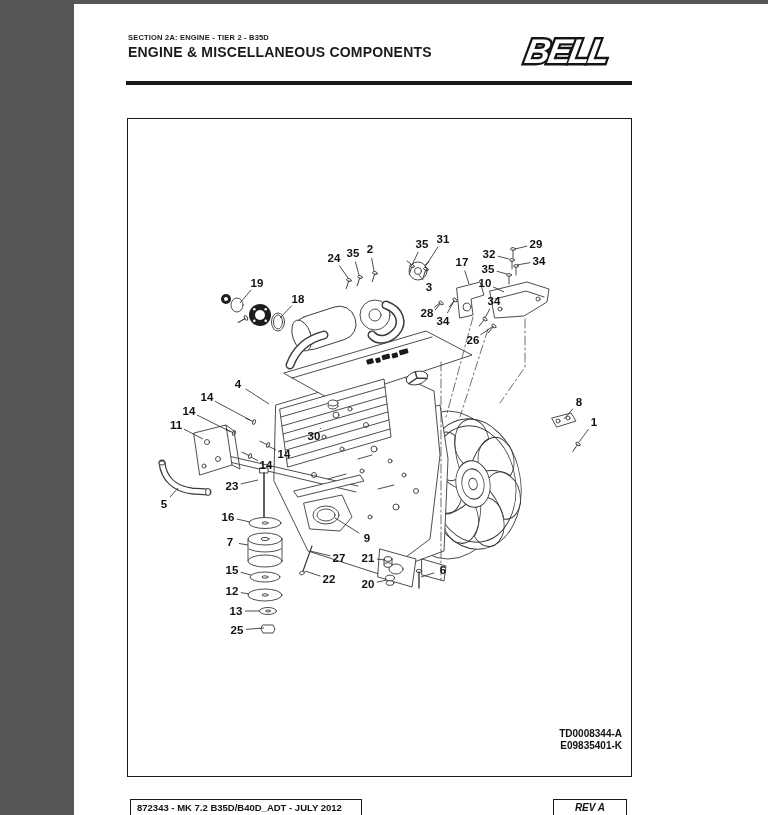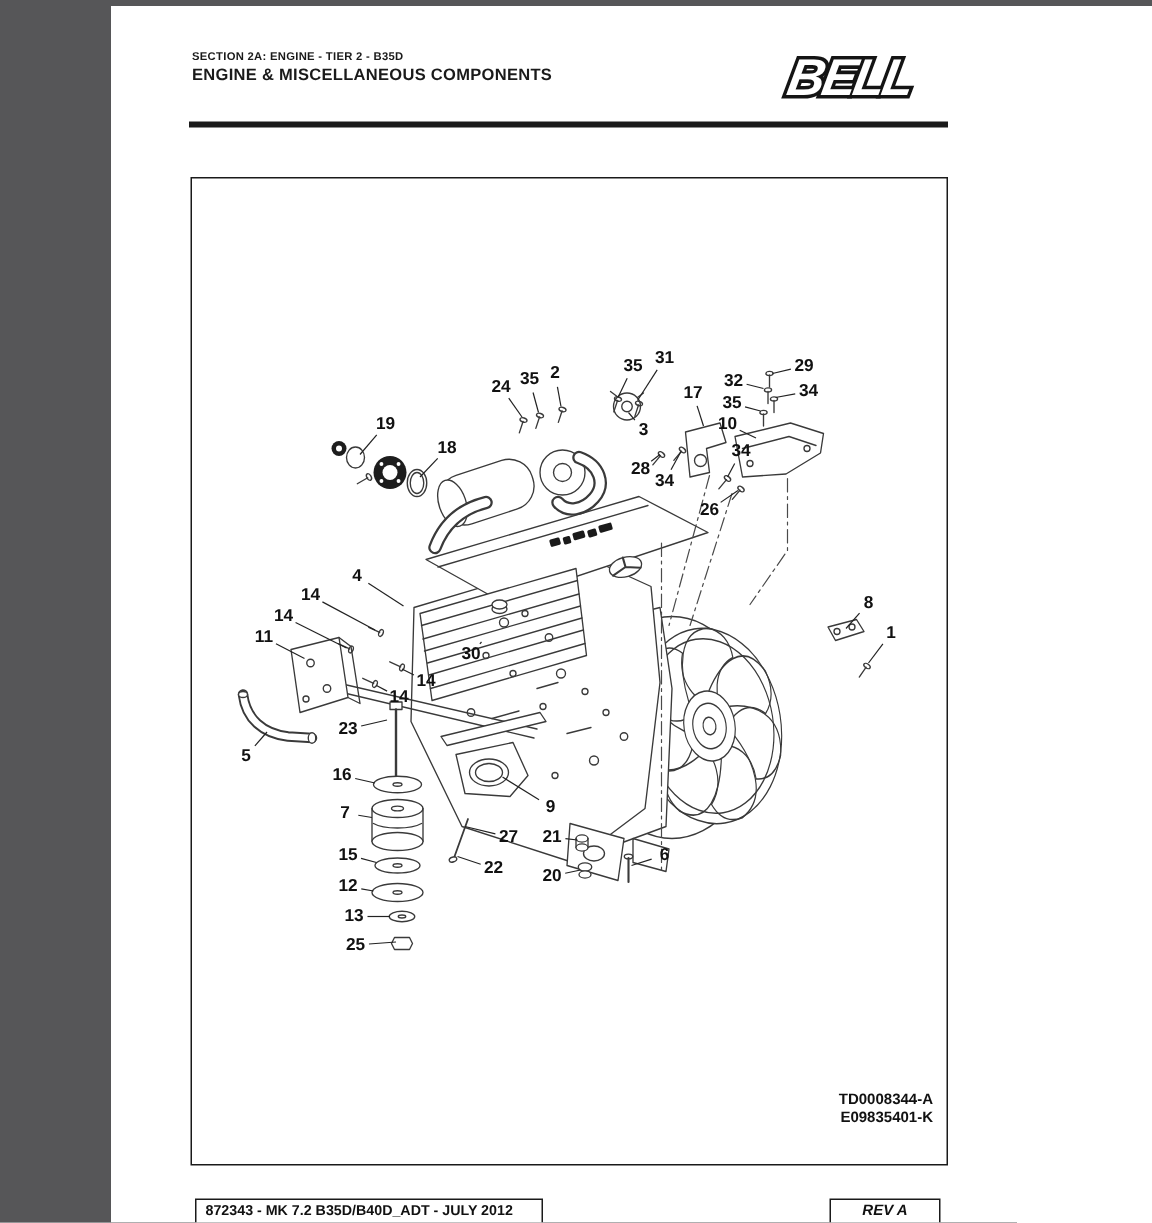--- a/index.html
+++ b/index.html
@@ -4,21 +4,21 @@
 <style>
   html,body{margin:0;padding:0;}
   body{width:768px;height:815px;overflow:hidden;background:#565658;
        font-family:"Liberation Sans",sans-serif;}
   .stage{position:relative;width:768px;height:815px;background:#565658;}
   .page{position:absolute;left:74px;top:4px;width:718px;height:811px;
         background:#ffffff;overflow:hidden;}
   
   .hdr-section{position:absolute;left:54px;top:29px;font-size:7.5px;font-weight:bold;
         color:#1a1a1a;letter-spacing:.2px;}
-  .hdr-title{position:absolute;left:54px;top:40px;font-size:11px;font-weight:bold;
+  .hdr-title{position:absolute;left:54px;top:40px;font-size:14px;font-weight:bold;
         color:#1a1a1a;letter-spacing:.2px;}
   .logo{position:absolute;left:441px;top:28px;width:116px;height:42px;}
   .rule{position:absolute;left:52px;top:77px;width:506px;height:4px;background:#1a1a1a;}
   
   .figure-box{position:absolute;left:53px;top:114px;width:503px;height:657px;
         border:1px solid #1a1a1a;background:#fff;}
   .figure-box svg{position:absolute;left:0;top:0;width:100%;height:100%;}
   .drawing-nums{position:absolute;right:9px;bottom:24px;text-align:right;
         font-size:10px;font-weight:bold;color:#111;line-height:12px;}
   

